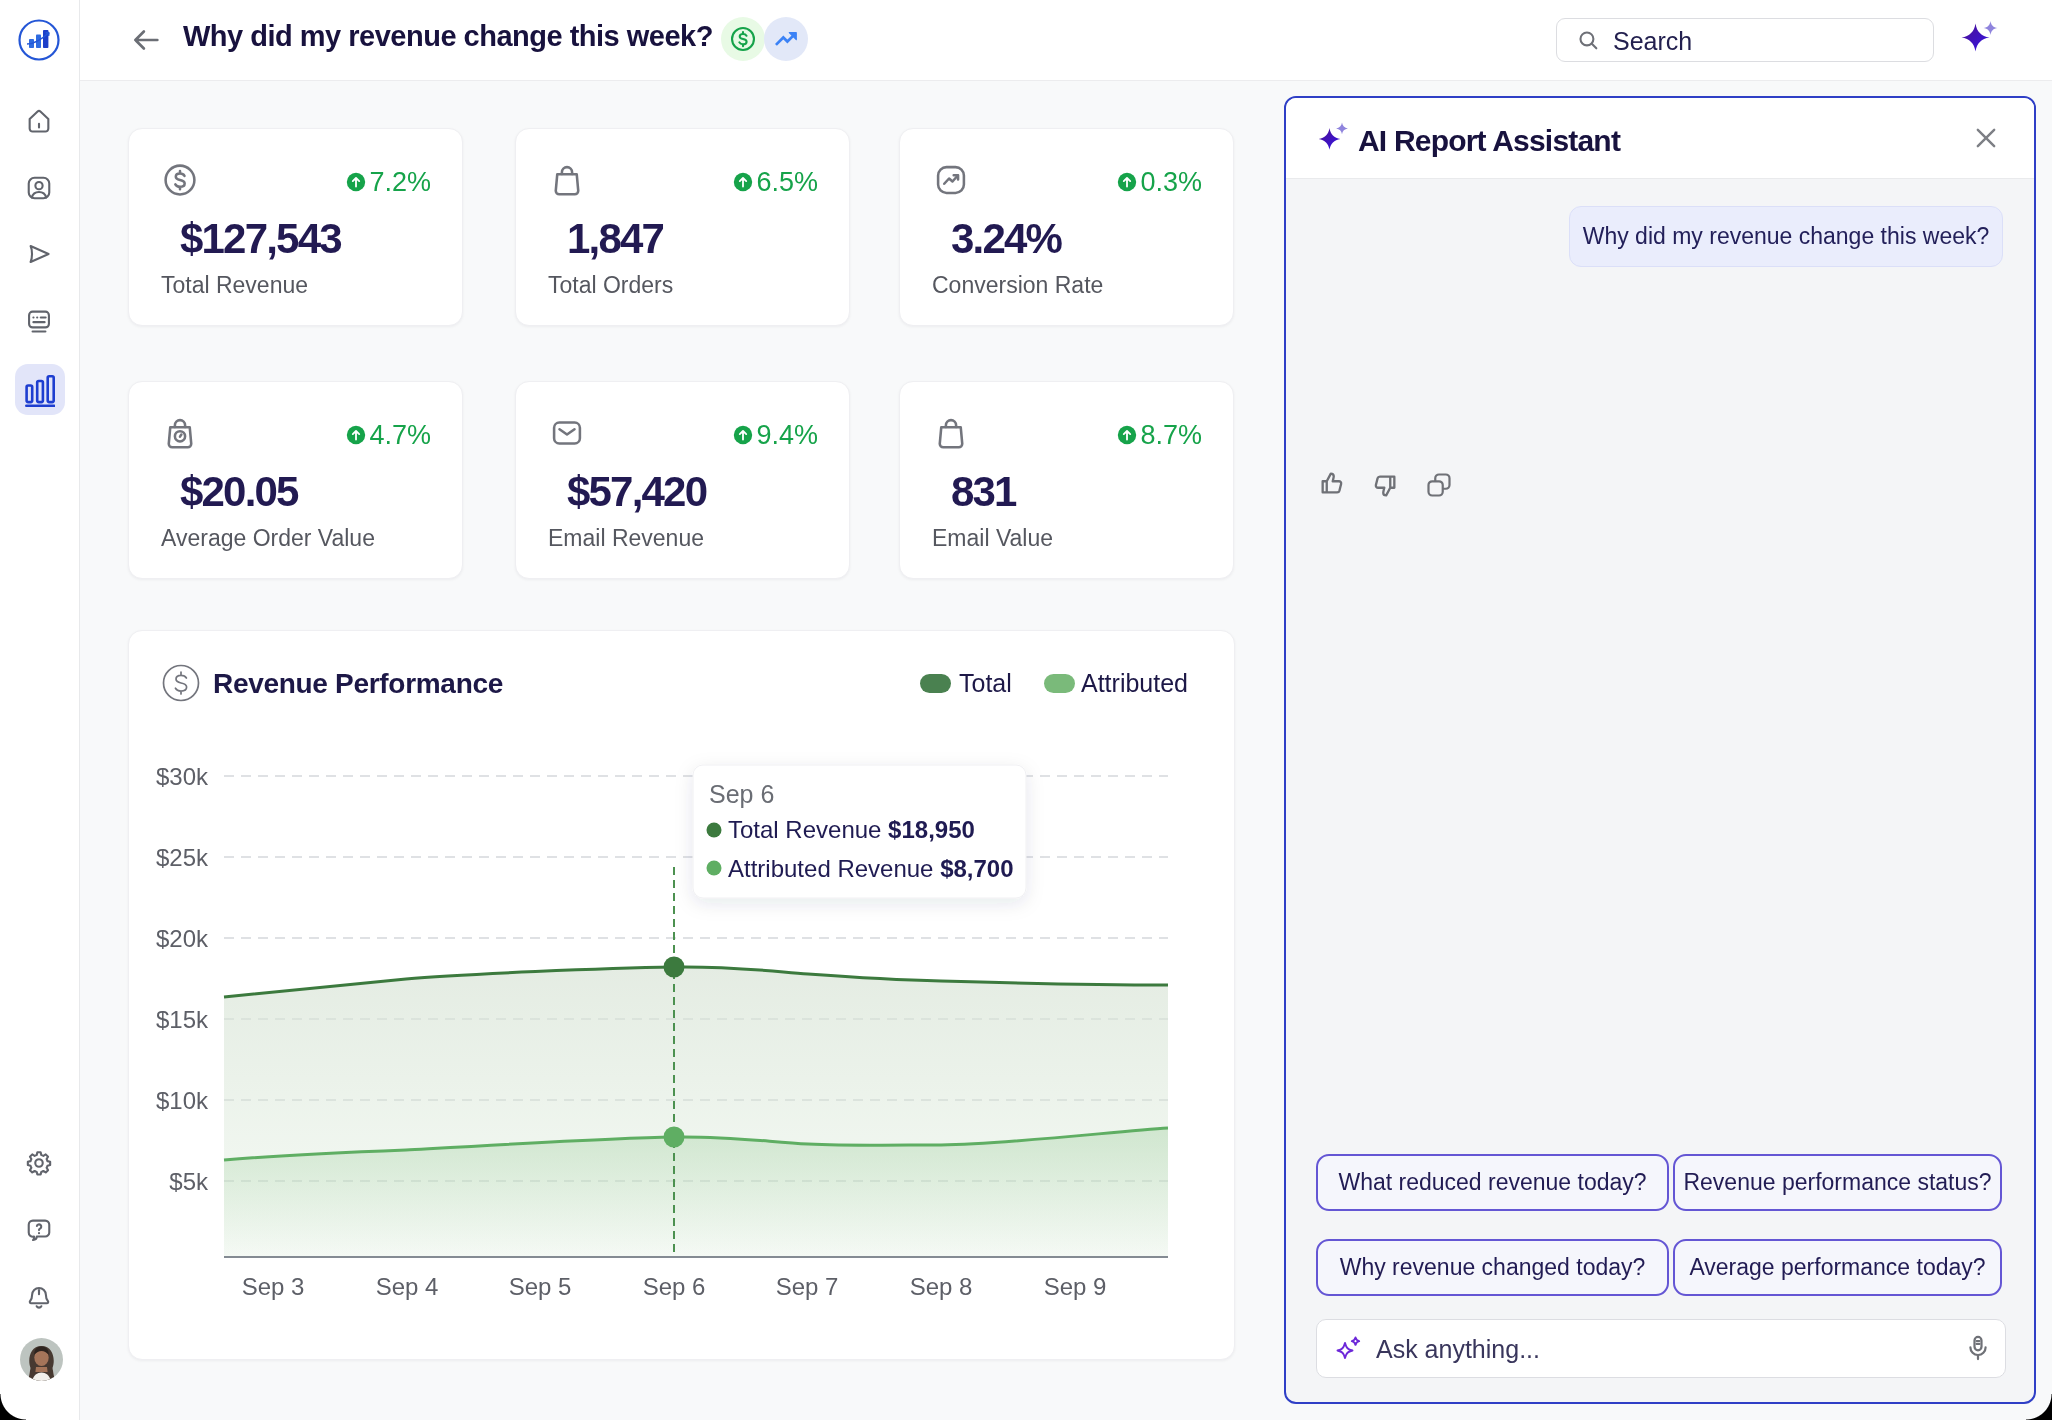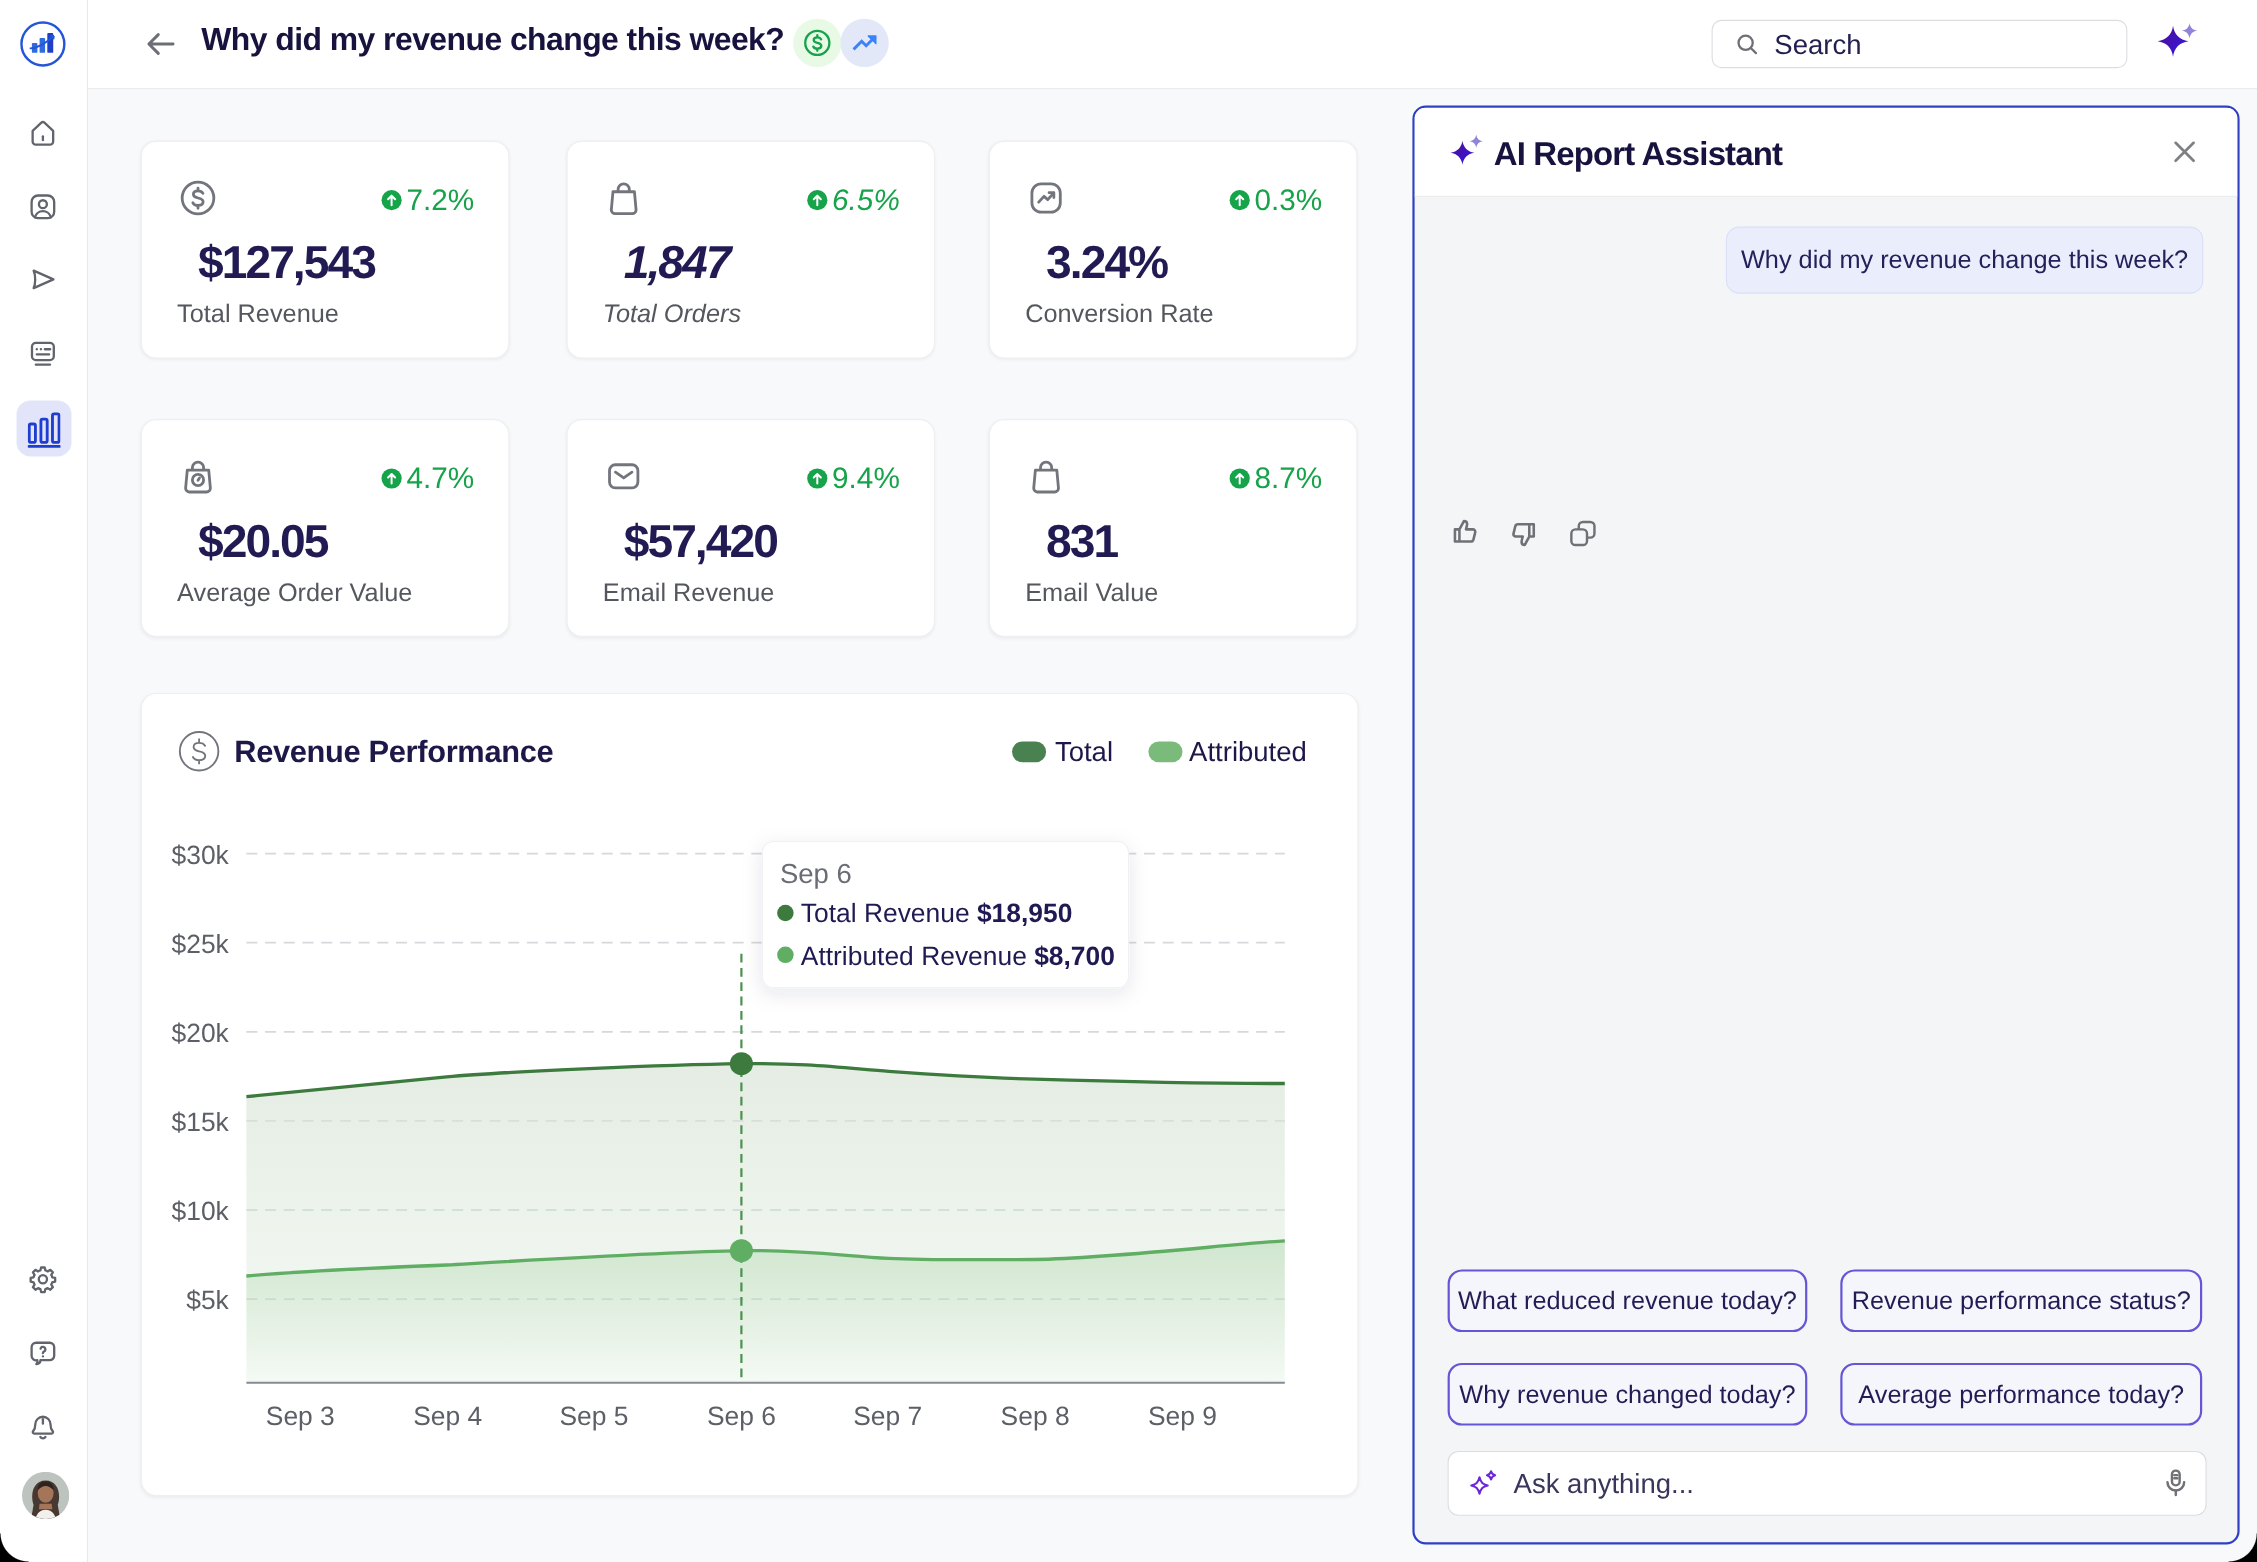--- a/index.html
+++ b/index.html
@@ -15,21 +15,21 @@
   .kpi { width:335px; height:198px; }
   .kpi .icon { position:absolute; left:33px; top:33px; width:36px; height:36px; color:#73757d; }
   .kpi .badge { position:absolute; right:31px; top:41px; height:24px; display:flex; align-items:center; gap:2px;
                 color:#16a34a; font-size:27px; font-weight:400; }
   .kpi .badge svg { width:22px; height:22px; }
   .kpi .value { position:absolute; left:31px; top:86px; font-size:42px; font-weight:700; color:#221a52; letter-spacing:-1.8px;margin-left:20px; }
   .kpi .label { position:absolute; left:32px; top:143px; font-size:23px; color:#55575f; }
   
   #panel { left:1284px; top:96px; width:752px; height:1308px; background:#f4f5f7; border:2px solid #2f3fc6; border-radius:12px; z-index:10; overflow:hidden; }
   #panelhead { position:absolute; left:0; top:0; width:100%; height:81px; background:#fff; border-bottom:1px solid #e9eaec; }
-  .chip { position:absolute; width:327px; height:57px; background:#f5f6fc; border:2px solid #6456d4; border-radius:13px;
+  .chip { position:absolute; width:353px; height:57px; background:#f5f6fc; border:2px solid #6456d4; border-radius:13px;
           display:flex; align-items:center; justify-content:center; font-size:23px; color:#221c54; }
   
   .corner { position:absolute; width:26px; height:26px; z-index:50; bottom:0; }
   #cornL { left:0; background:radial-gradient(circle 26px at 26px 0px, rgba(0,0,0,0) 0 25px, #000 26px); }
   #cornR { right:0; background:radial-gradient(circle 26px at 0px 0px, rgba(0,0,0,0) 0 25px, #000 26px); }
 </style>
 </head>
 <body>
   <div id="main" class="abs">
 
@@ -38,21 +38,21 @@
         <circle cx="12" cy="12" r="9.6"></circle>
         <path d="M15 9.2 c-0.6-1-1.6-1.5-3-1.5 -1.7 0-2.8 0.8-2.8 2.1 0 1.2 0.9 1.8 2.8 2.2 2 0.4 3.1 1 3.1 2.3 0 1.4-1.3 2.2-3.1 2.2 -1.5 0-2.6-0.6-3.1-1.6 M12 6 v1.7 M12 16.5 v1.7"></path>
       </svg>
       <div class="badge"><svg viewBox="0 0 24 24">
           <circle cx="12" cy="12" r="10" fill="#16a34a"></circle>
           <path d="M12 17 V8 M8.5 11 L12 7.5 L15.5 11" stroke="#fff" stroke-width="2" fill="none" stroke-linecap="round" stroke-linejoin="round"></path>
         </svg>7.2%</div>
       <div class="value">$127,543</div>
       <div class="label">Total Revenue</div>
     </div>
-    <div class="card kpi" style="left:435px;top:47px;font-style:italic;">
+    <div class="card kpi" style="left:435px;top:47px;">
       <svg class="icon" viewBox="0 0 24 24" fill="none" stroke="currentColor" stroke-width="1.7" stroke-linecap="round" stroke-linejoin="round">
         <path d="M5.5 8.2 h13 l1 11 a2.3 2.3 0 0 1-2.3 2.3 H6.8 a2.3 2.3 0 0 1-2.3-2.3 Z"></path>
         <path d="M8.6 8 V6.8 a3.4 3.4 0 0 1 6.8 0 V8"></path>
       </svg>
       <div class="badge"><svg viewBox="0 0 24 24">
           <circle cx="12" cy="12" r="10" fill="#16a34a"></circle>
           <path d="M12 17 V8 M8.5 11 L12 7.5 L15.5 11" stroke="#fff" stroke-width="2" fill="none" stroke-linecap="round" stroke-linejoin="round"></path>
         </svg>6.5%</div>
       <div class="value">1,847</div>
       <div class="label">Total Orders</div>

